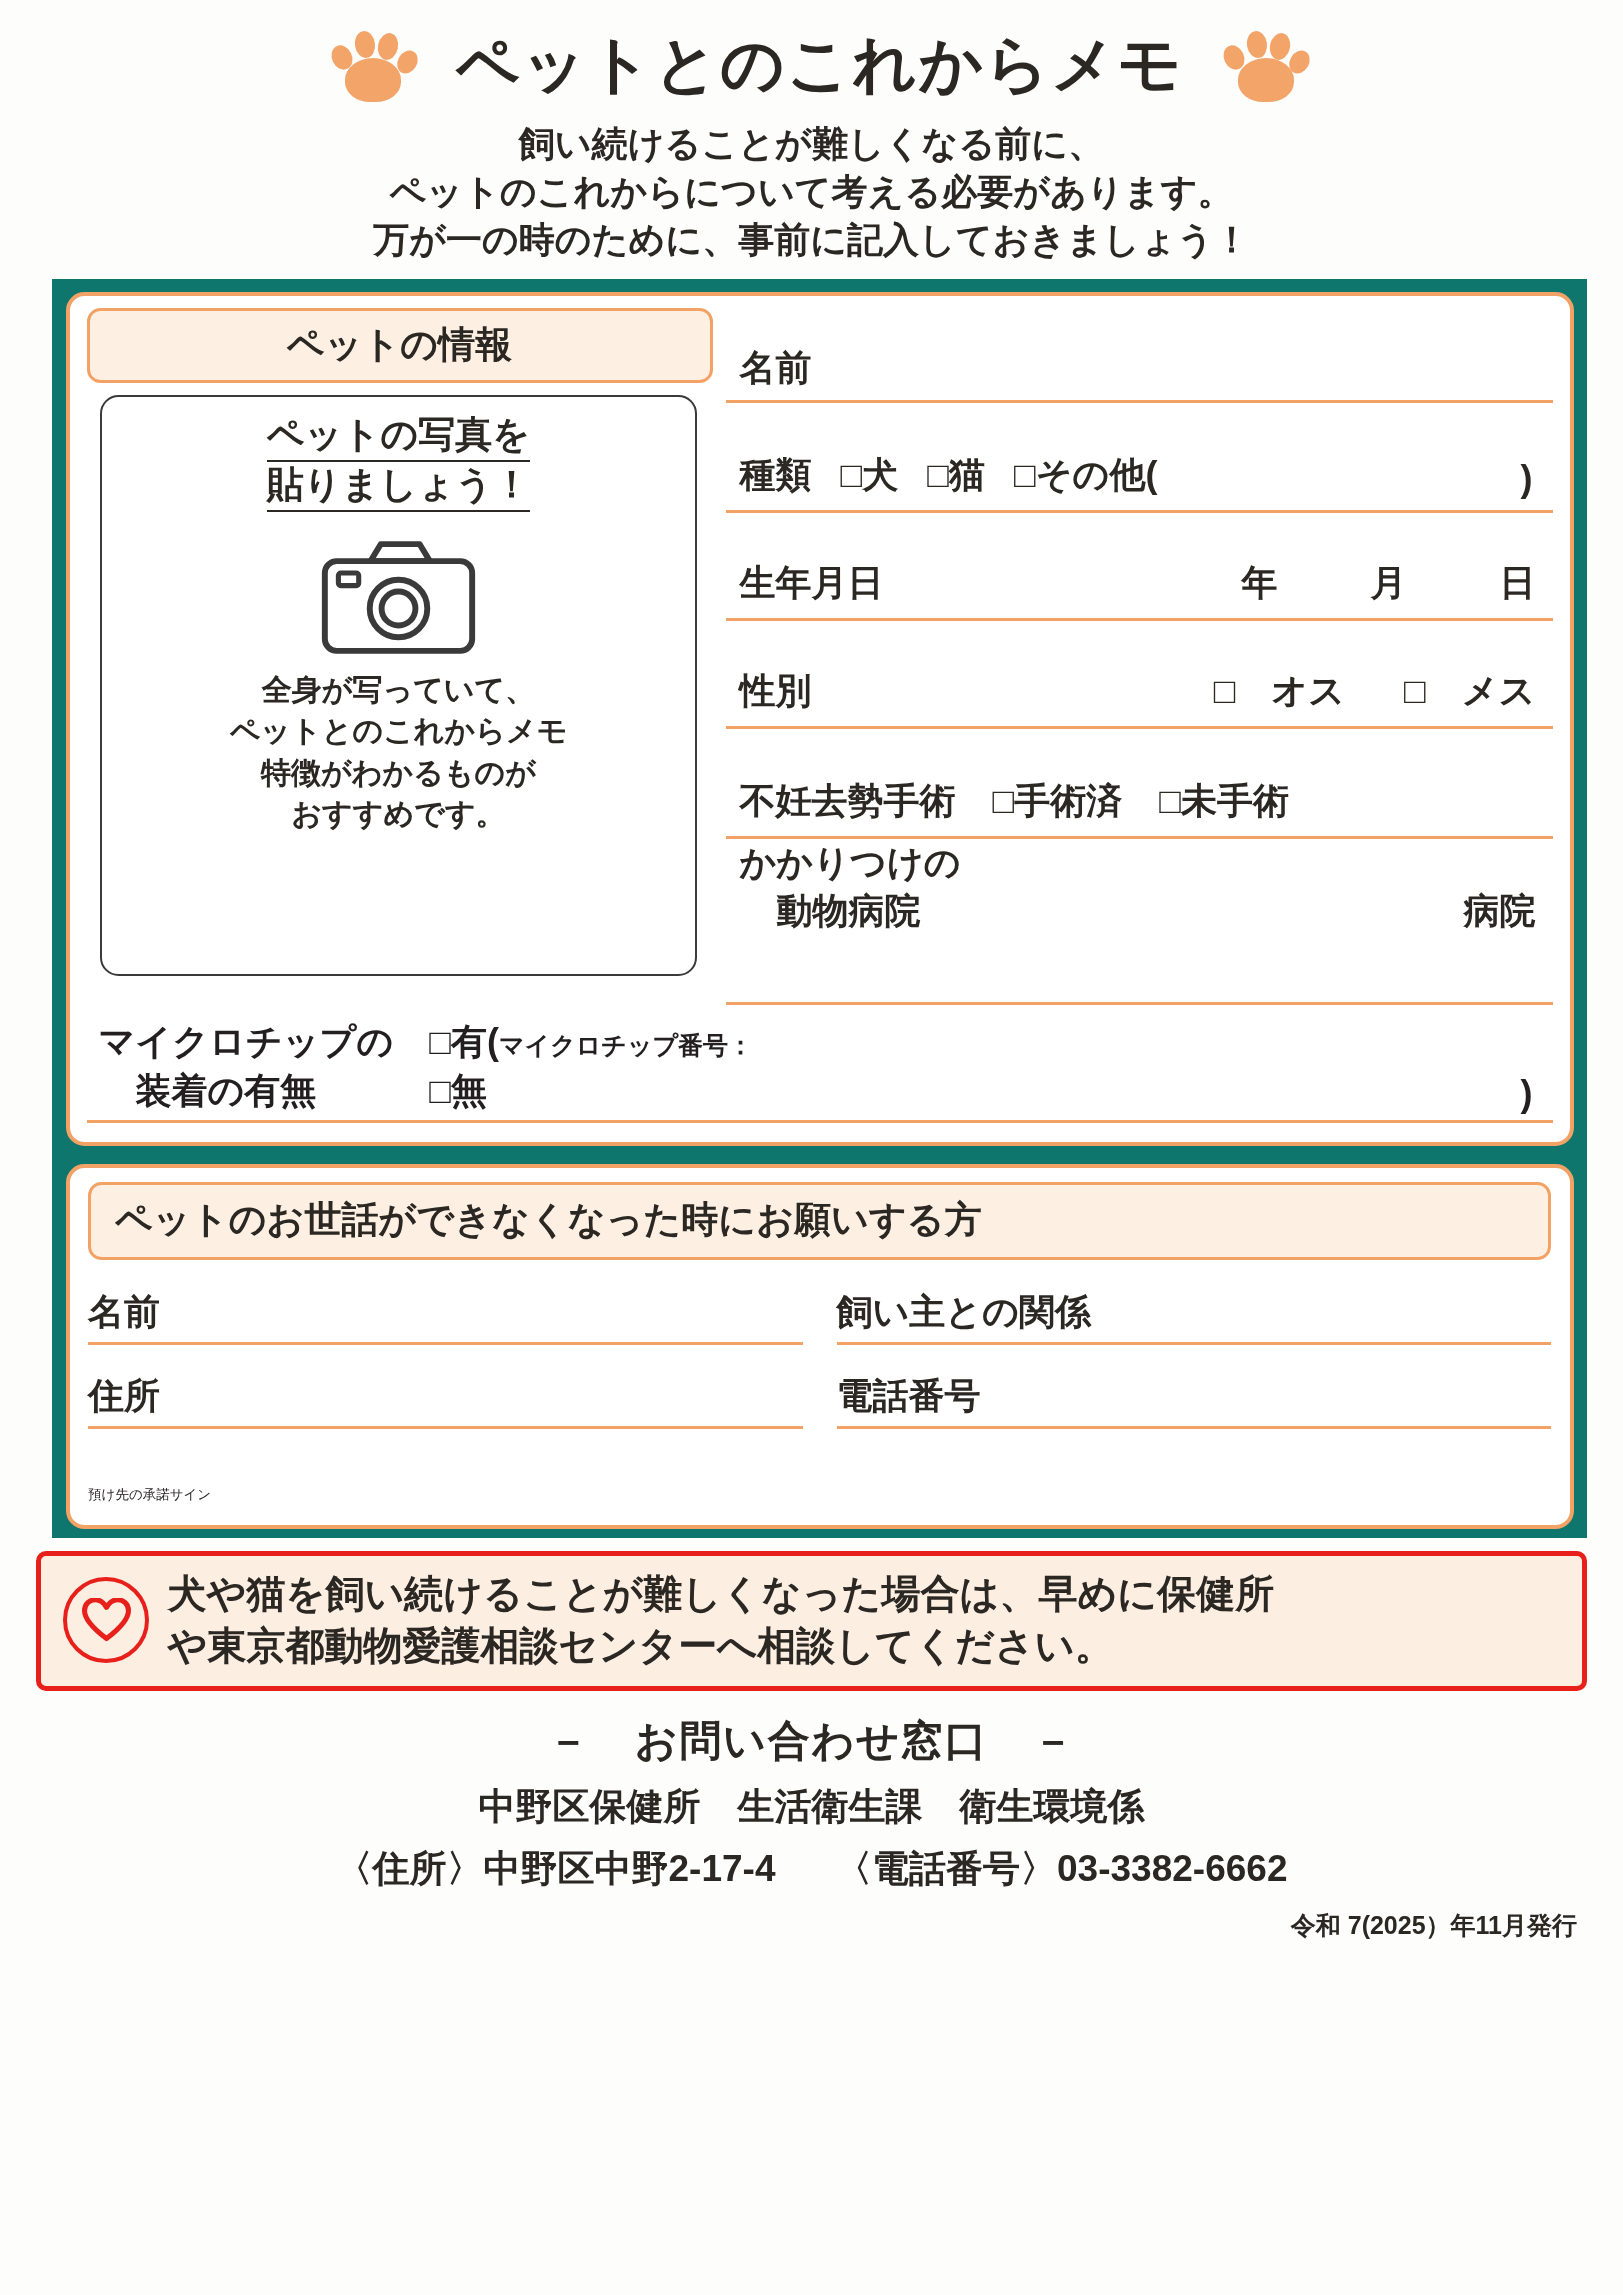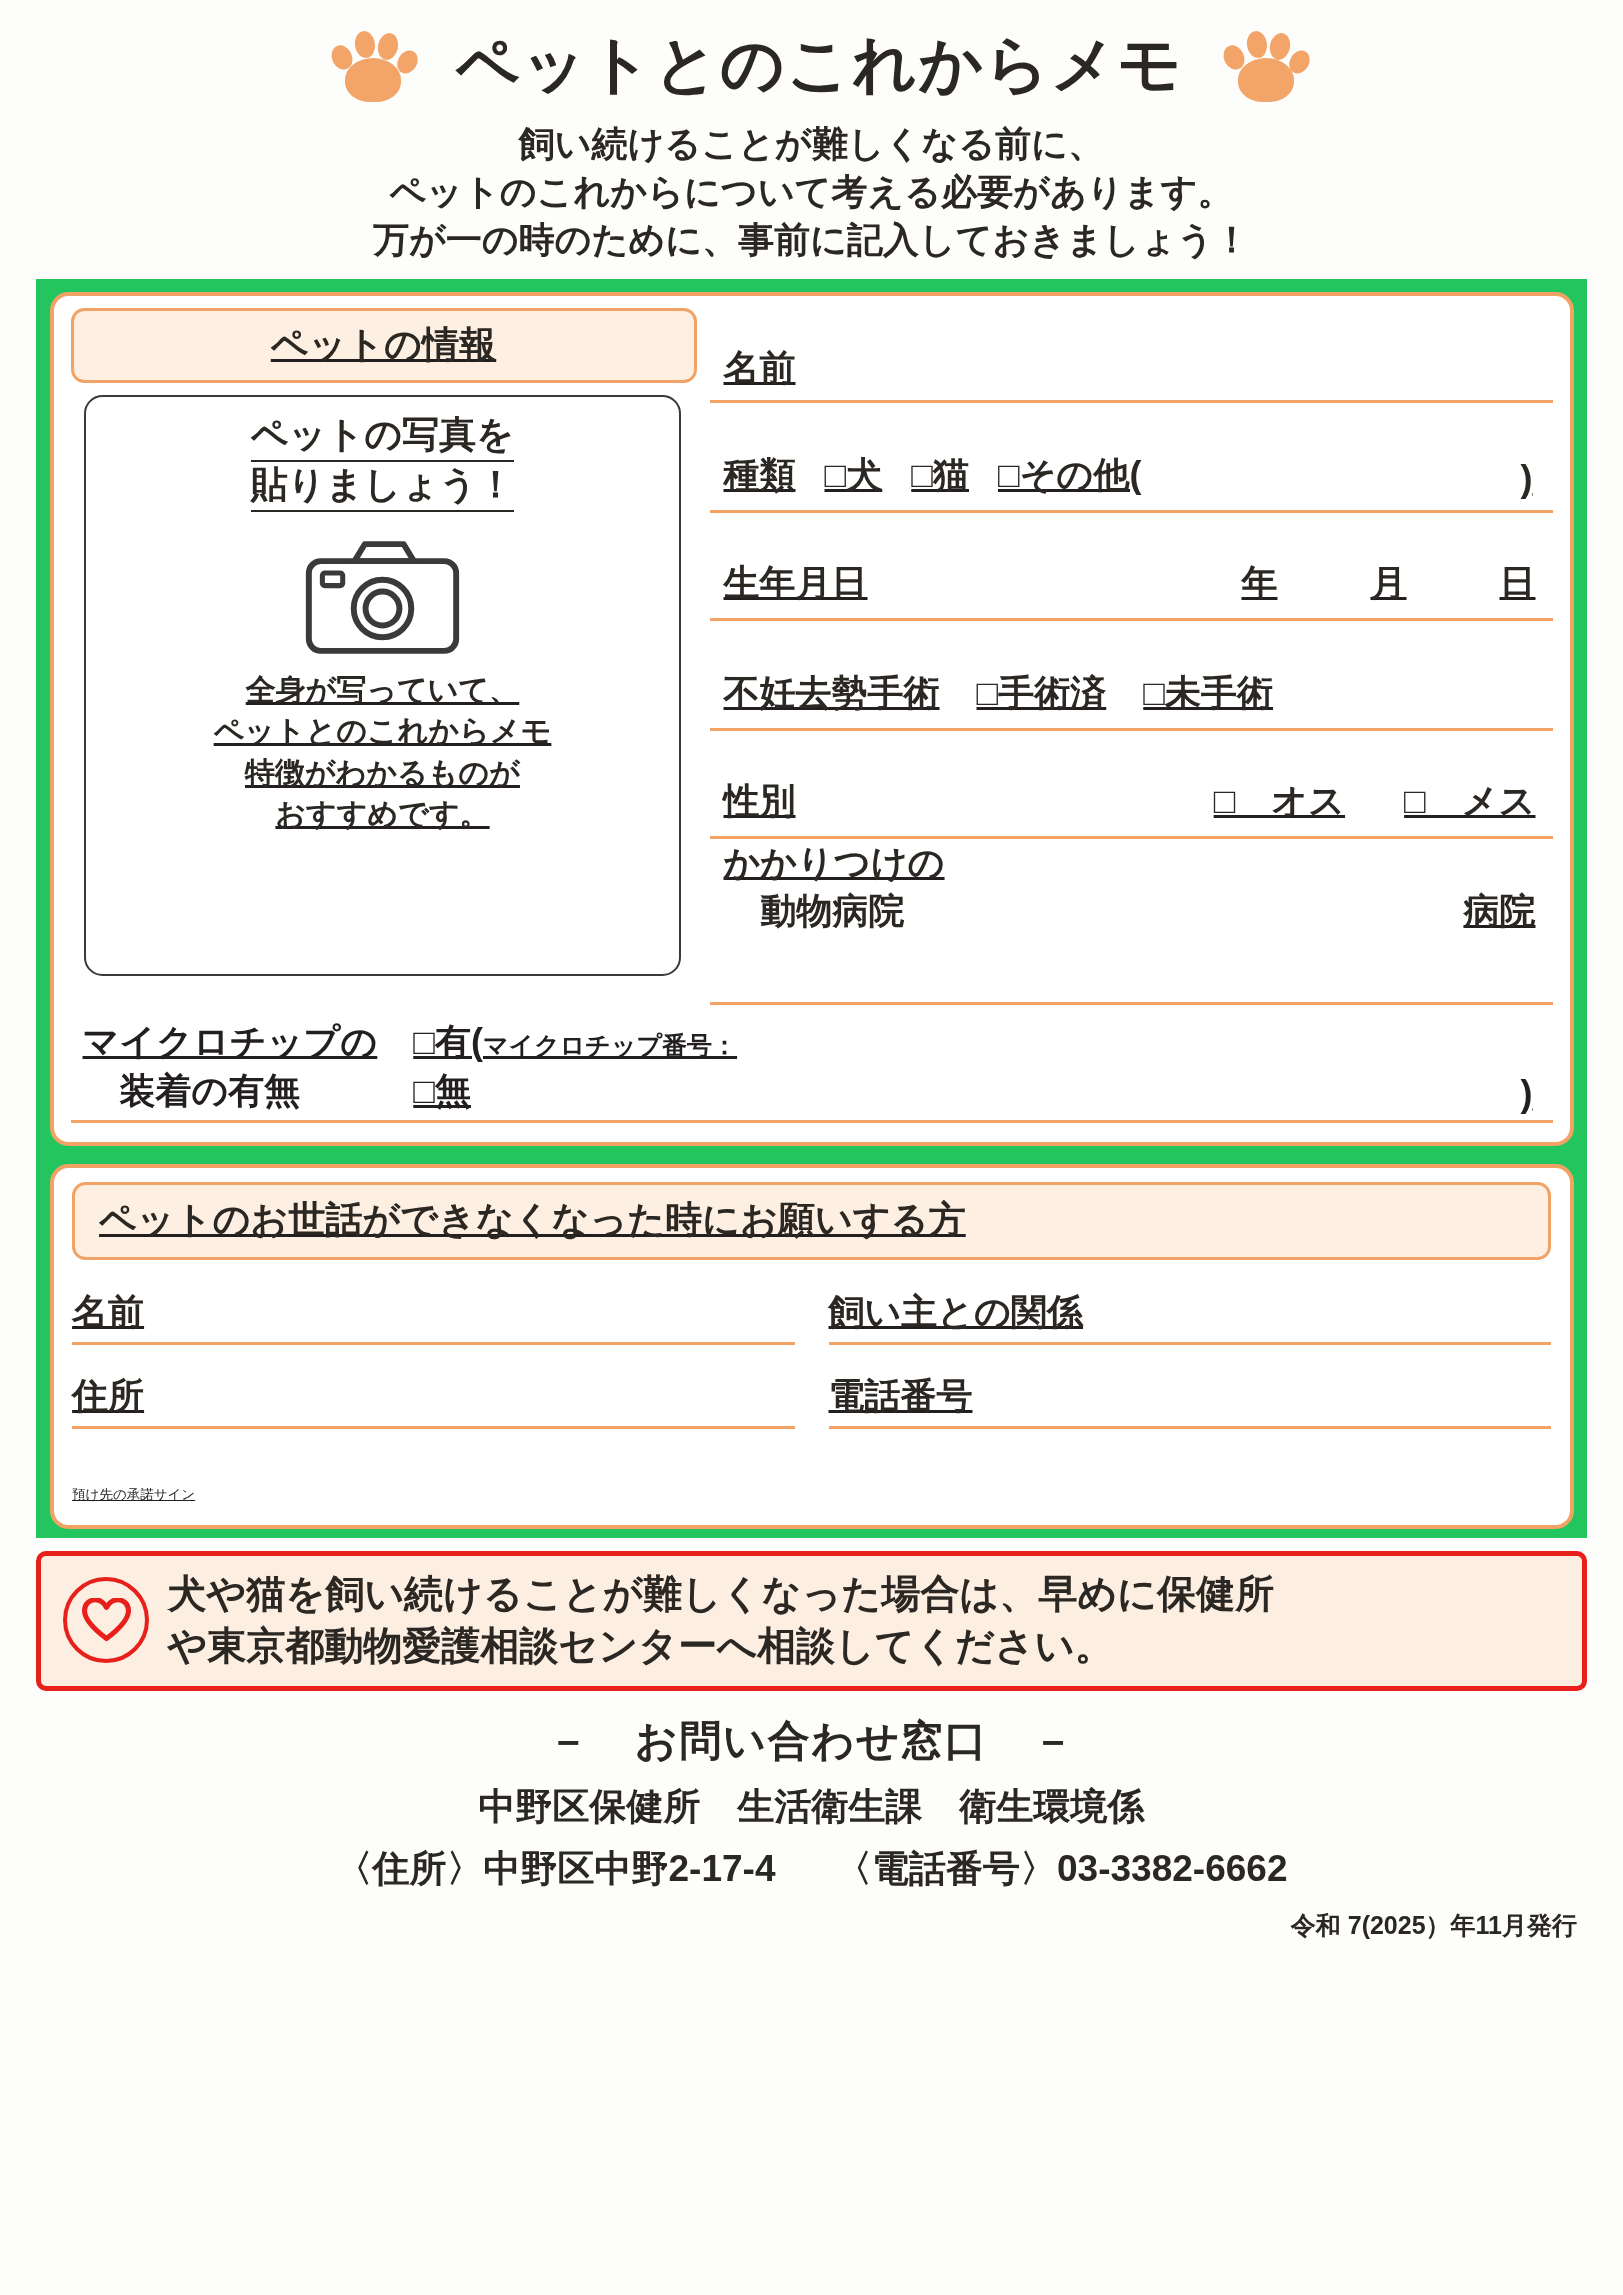--- a/index.html
+++ b/index.html
@@ -68,25 +68,24 @@
   .subtitle {
     margin-top: 12px;
     font-size: 36px;
     line-height: 1.33;
     font-weight: 700;
     color: #2b2723;
   }
 
   
   .body-wrap {
-    margin: 15px 36px 0 36px;
-    background: #22c55e;
+    margin: 15px 36px 0 52px;
+    background: #0f766e;
     padding: 13.5px 13.5px 8.5px 13.5px;
     box-sizing: border-box;
-    text-decoration: underline;
   }
 
   .card {
     border: 4.2px solid #f3a265;
     border-radius: 18.6px;
     background: #ffffff;
     box-sizing: border-box;
   }
 
   
@@ -395,34 +394,34 @@
               <span class="lbl">生年月日</span>
               <span class="grow"></span>
               <span class="val">年</span>
               <span style="width:93px;"></span>
               <span class="val">月</span>
               <span style="width:93px;"></span>
               <span class="val" style="padding-right:17px;">日</span>
             </div>
           </div>
 
-          <div class="frow r-neuter">
-            <span class="lbl">不妊去勢手術</span>
-            <span class="val">□手術済</span>
-            <span class="val" style="padding-right:17px;">□未手術</span>
-          </div>
-
           <div class="frow r-sex">
             <div class="spread">
               <span class="lbl">性別</span>
               <span class="grow"></span>
               <span class="val">□　オス</span>
               <span style="width:59px;"></span>
               <span class="val" style="padding-right:17px;">□　メス</span>
             </div>
+          </div>
+
+          <div class="frow r-neuter">
+            <span class="lbl">不妊去勢手術</span>
+            <span class="val">□手術済</span>
+            <span class="val" style="padding-right:17px;">□未手術</span>
           </div>
 
           <div class="frow r-hosp">
             <div class="spread" style="align-items:flex-start;">
               <span class="lbl" style="line-height:1.35;">
                 <span>かかりつけの</span><br>
                 <span style="display:inline-block;padding-left:37px;">動物病院</span>
               </span>
               <span class="grow"></span>
               <span class="val" style="padding-right:17px;align-self:flex-end;">病院</span>

